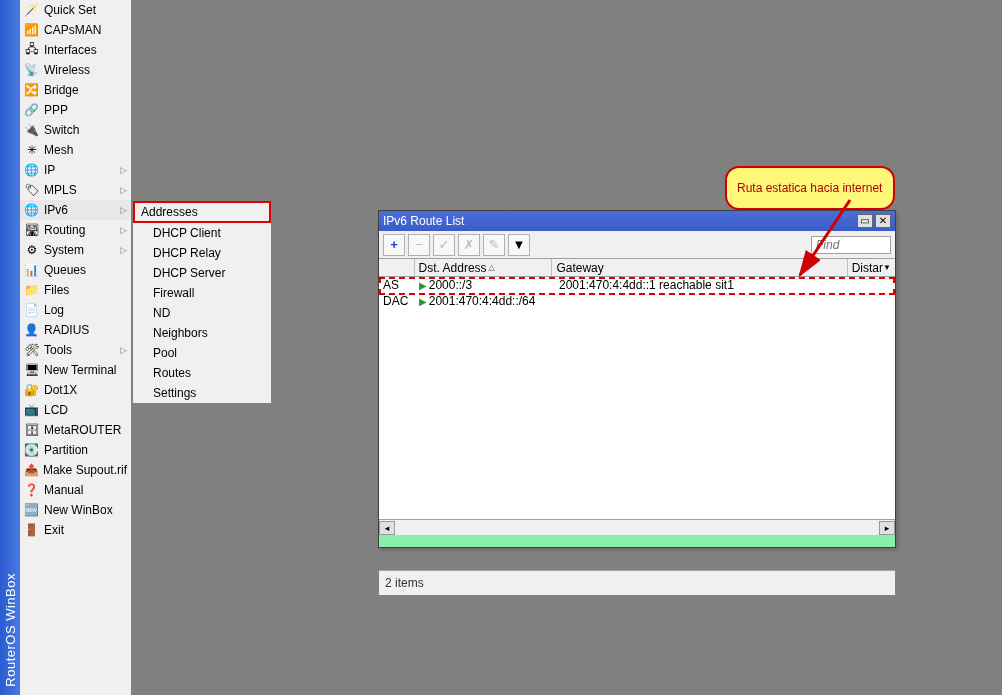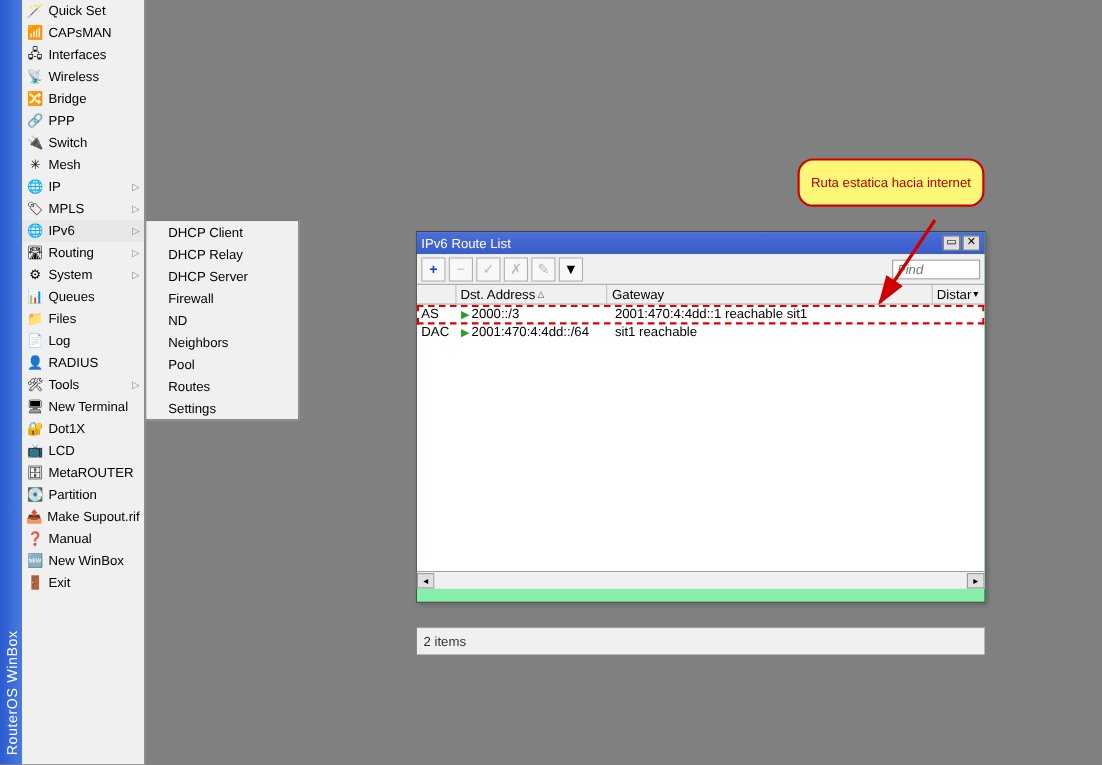--- a/index.html
+++ b/index.html
@@ -88,23 +88,23 @@
   display: flex; align-items: center; }
 .hs-btn { width: 16px; height: 14px; background: #e0e0e0; border: 1px solid #999;
   display:flex; align-items:center; justify-content:center; font-size: 9px; }
 .hs-track { flex: 1; height: 14px; background: #f0f0f0; }
 
 .statusbar { height: 18px; border-top: 1px solid #a0a0a0; background: #f0f0f0;
   padding: 12px 6px; display: flex; align-items: center; color: #333; margin-top: 35px; }
 
 
 .callout {
-  position: absolute; left: 725px; top: 144px; width: 170px; height: 44px;
+  position: absolute; left: 725px; top: 166px; width: 170px; height: 44px;
   background: #fff777; border: 2px solid #d00000; border-radius: 14px;
-  display: flex; align-items: center; justify-content: center; text-align: center;
+  display: flex; align-items: center; justify-content: flex-start; text-align: center;
   color: #b00000; font-size: 13px; padding: 4px 10px; line-height: 1.2;
 }
 .arrow-svg { position: absolute; left: 790px; top: 195px; pointer-events: none; }
 
 .col-flags { width: 36px; }
 .col-dst   { width: 140px; }
 .col-gw    { width: 300px; }
 .col-dist  { width: 48px; }
 </style>
 </head>
@@ -225,20 +225,23 @@
       <span class="ic">🆕</span>
       <span class="lbl">New WinBox</span>
     </div>
     <div class="side-item">
       <span class="ic">🚪</span>
       <span class="lbl">Exit</span>
     </div>
   </div>
 
 <div class="submenu" id="submenu">
+    <div class="sub-item hl">
+      <span>Addresses</span>
+    </div>
     <div class="sub-item">
       <span>DHCP Client</span>
     </div>
     <div class="sub-item">
       <span>DHCP Relay</span>
     </div>
     <div class="sub-item">
       <span>DHCP Server</span>
     </div>
     <div class="sub-item">
@@ -294,21 +297,20 @@
   <div class="grid-body" id="grid-body">
     <div class="row-hl"></div>
   <div class="grid-row" style="position: relative;">
         <div class="gc col-flags">AS</div>
         <div class="gc col-dst"><span class="flag-ic">▶</span><span>2000::/3</span></div>
         <div class="gc col-gw">2001:470:4:4dd::1 reachable sit1</div>
       </div>
       <div class="grid-row" style="position: relative;">
         <div class="gc col-flags">DAC</div>
         <div class="gc col-dst"><span class="flag-ic">▶</span><span>2001:470:4:4dd::/64</span></div>
-        <div class="gc col-gw">sit1 reachable</div>
       </div>
     </div>
   <div class="hscroll">
     <div class="hs-btn">◂</div>
     <div class="hs-track"></div>
     <div class="hs-btn">▸</div>
   </div>
   <div class="statusbar">
     <span>2 items</span>
   </div>

